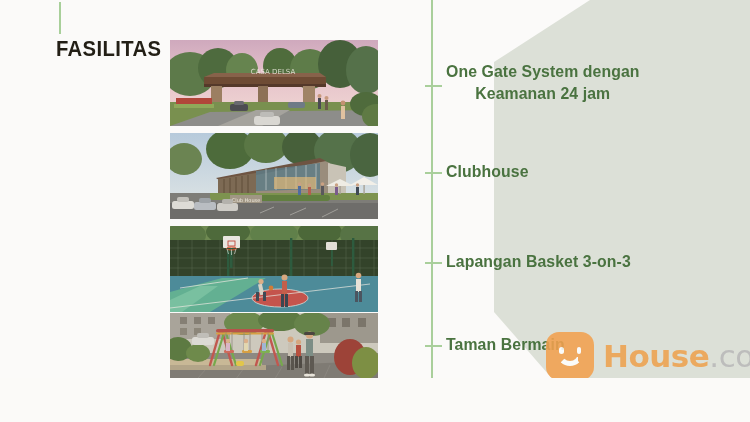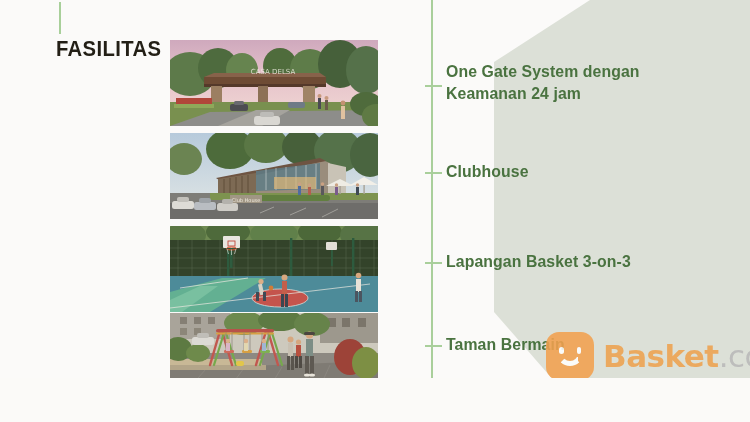--- a/index.html
+++ b/index.html
@@ -11,20 +11,21 @@
     background: #fbfaf8;
     font-family: "Liberation Sans", sans-serif;
   }
 
   #slide {
     position: relative;
     width: 750px;
     height: 378px;
     background: #fbfaf9;
     overflow: hidden;
+    text-align: center;
   }
 
   
   .sage-panel {
     position: absolute;
     left: 0; top: 0;
     width: 750px; height: 422px;
     pointer-events: none;
   }
 
@@ -518,17 +519,17 @@
   <div class="feature-label" id="label-3">Lapangan Basket 3-on-3</div>
   <div class="feature-label" id="label-4">Taman Bermain</div>
 
   <div class="jualo-wm">
     <div class="jualo-icon">
       <span class="eye left"></span>
       <span class="eye right"></span>
       <span class="smile"></span>
     </div>
     <div class="jualo-wordmark">
-      <span class="brand">Basket</span><span class="tld">.com</span>
+      <span class="brand">House</span><span class="tld">.com</span>
     </div>
   </div>
 
 </div>
 
 </body></html>

